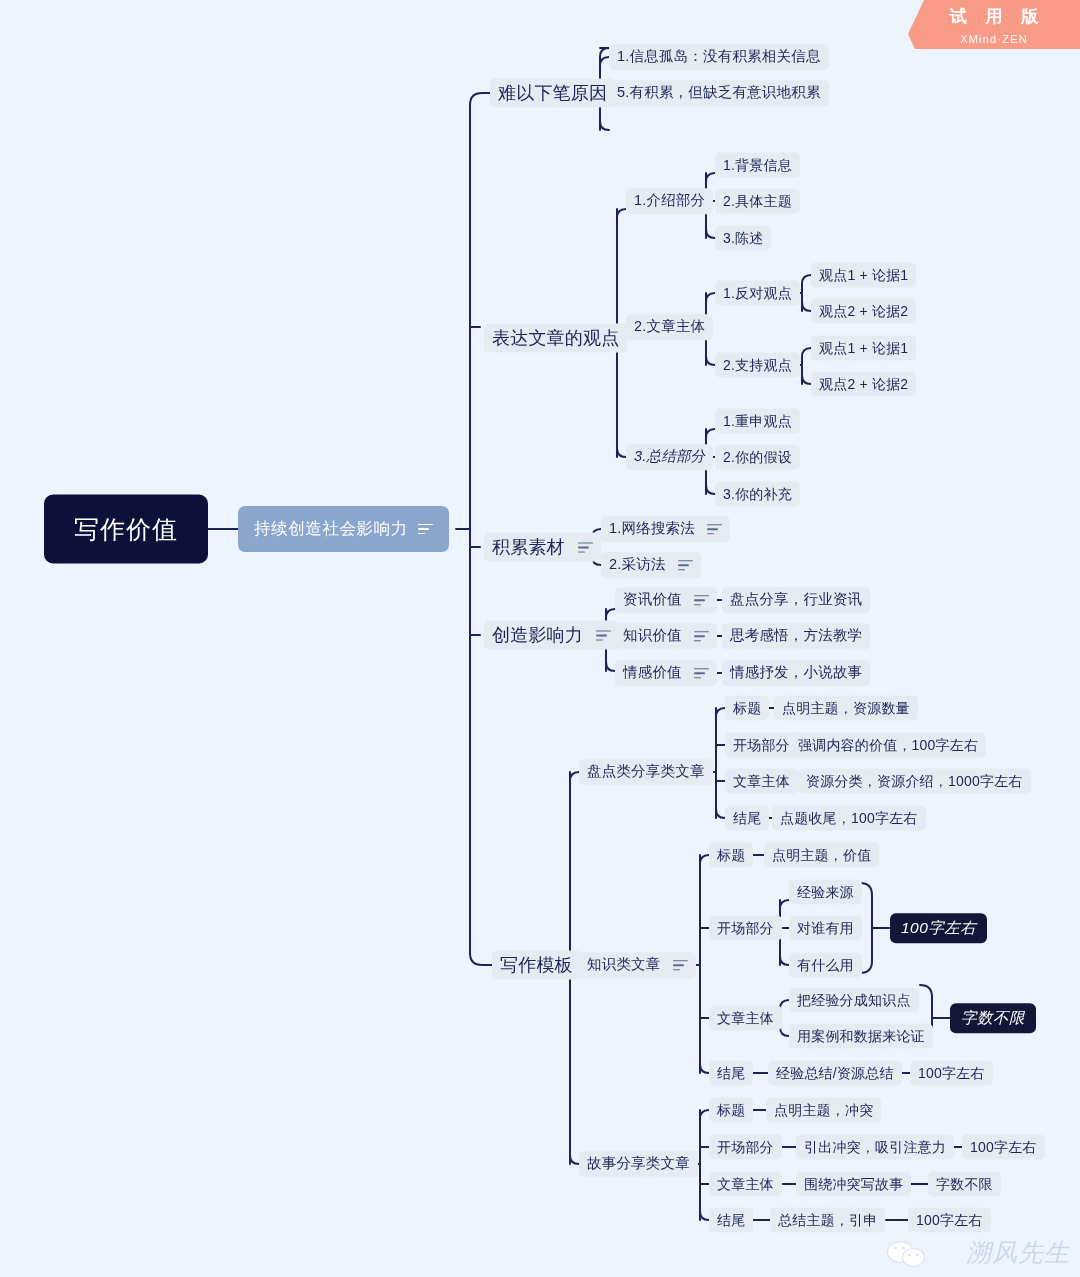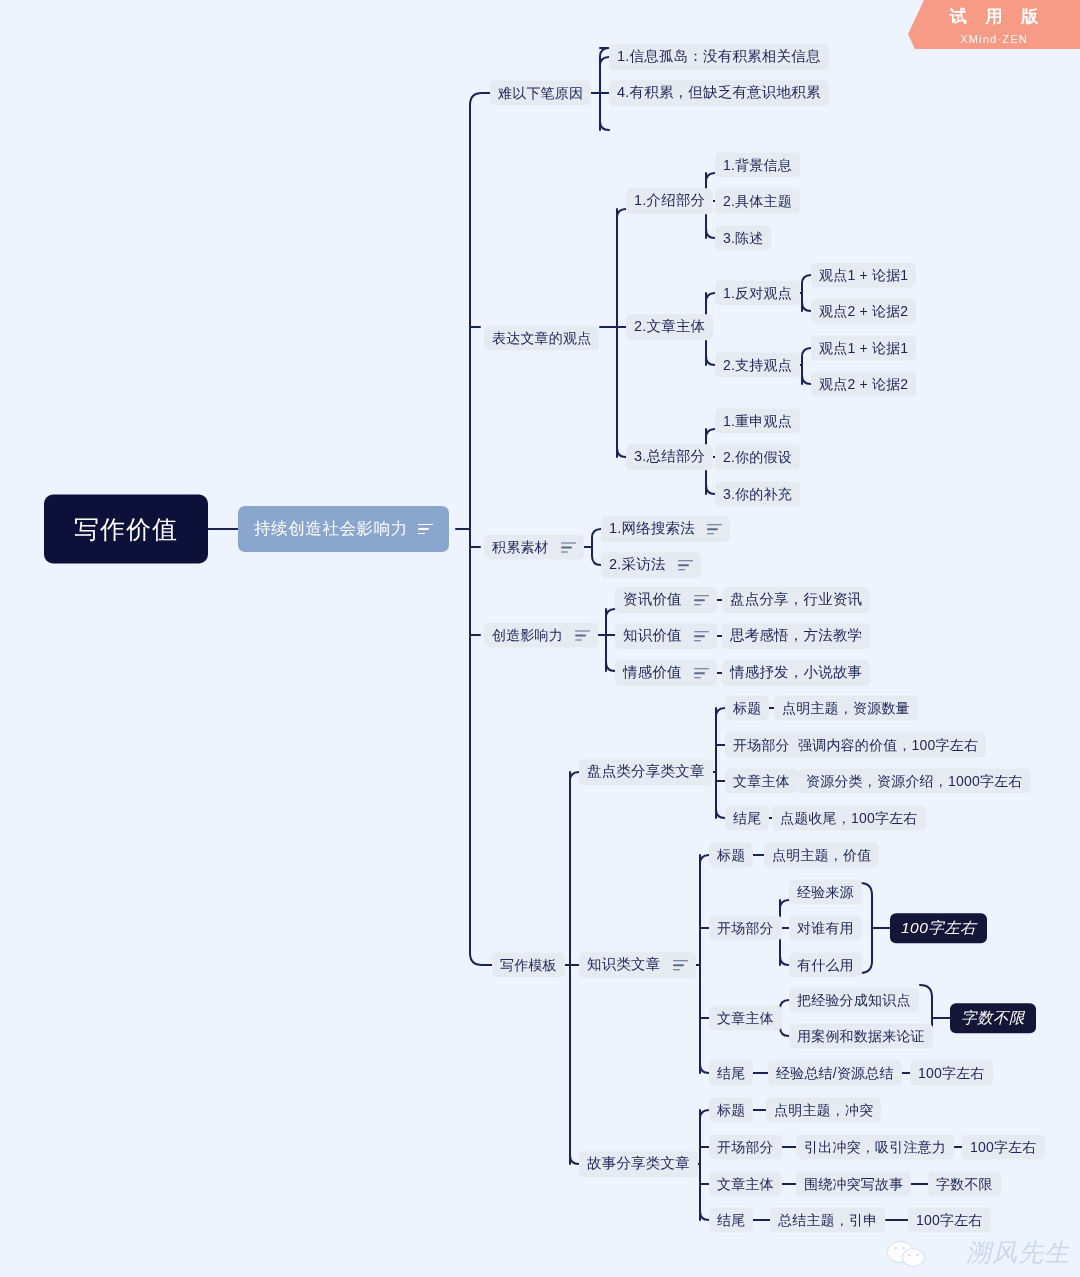--- a/index.html
+++ b/index.html
@@ -23,21 +23,21 @@
     line-height:1;
   }
   .pill{
     background:#e6eaf1;
     color:#1c2456;
     border-radius:5px;
     padding:5px 8px 6px 8px;
     font-size:15px;
     letter-spacing:.2px;
   }
-  .pill.l2{font-size:14px;}
+  .pill.l2{font-size:18px;}
   .pill.l3{font-size:14.5px;}
   .pill.l4{font-size:14px;}
 
   .root{
     left:44px;top:529px;
     transform:translateY(-50%);
     background:#0d1038;
     color:#ffffff;
     border-radius:9px;
     padding:18px 30px;
@@ -241,21 +241,21 @@
       </span>
   </div>
 
   <div class="node" style="left:490px;top:93px;">
     <span class="pill l2">难以下笔原因</span>
   </div>
   <div class="node" style="left:609px;top:57px;">
     <span class="pill l3">1.信息孤岛：没有积累相关信息</span>
   </div>
   <div class="node" style="left:609px;top:93px;">
-    <span class="pill l3">4.有积累，但缺乏有意识地积累</span>
+    <span class="pill l3">5.有积累，但缺乏有意识地积累</span>
   </div>
 
   <div class="node" style="left:484px;top:338px;">
     <span class="pill l2">表达文章的观点</span>
   </div>
   <div class="node" style="left:626px;top:201px;">
     <span class="pill l3">1.介绍部分</span>
   </div>
   <div class="node" style="left:715px;top:165px;">
     <span class="pill l4">1.背景信息</span>
@@ -282,21 +282,21 @@
   <div class="node" style="left:715px;top:365px;">
     <span class="pill l4">2.支持观点</span>
   </div>
   <div class="node" style="left:811px;top:348px;">
     <span class="pill l4">观点1 + 论据1</span>
   </div>
   <div class="node" style="left:811px;top:384px;">
     <span class="pill l4">观点2 + 论据2</span>
   </div>
 
-  <div class="node" style="left:626px;top:457px;">
+  <div class="node" style="left:626px;top:457px;font-style:italic;">
     <span class="pill l3">3.总结部分</span>
   </div>
   <div class="node" style="left:715px;top:421px;">
     <span class="pill l4">1.重申观点</span>
   </div>
   <div class="node" style="left:715px;top:457px;">
     <span class="pill l4">2.你的假设</span>
   </div>
   <div class="node" style="left:715px;top:494px;">
     <span class="pill l4">3.你的补充</span>

